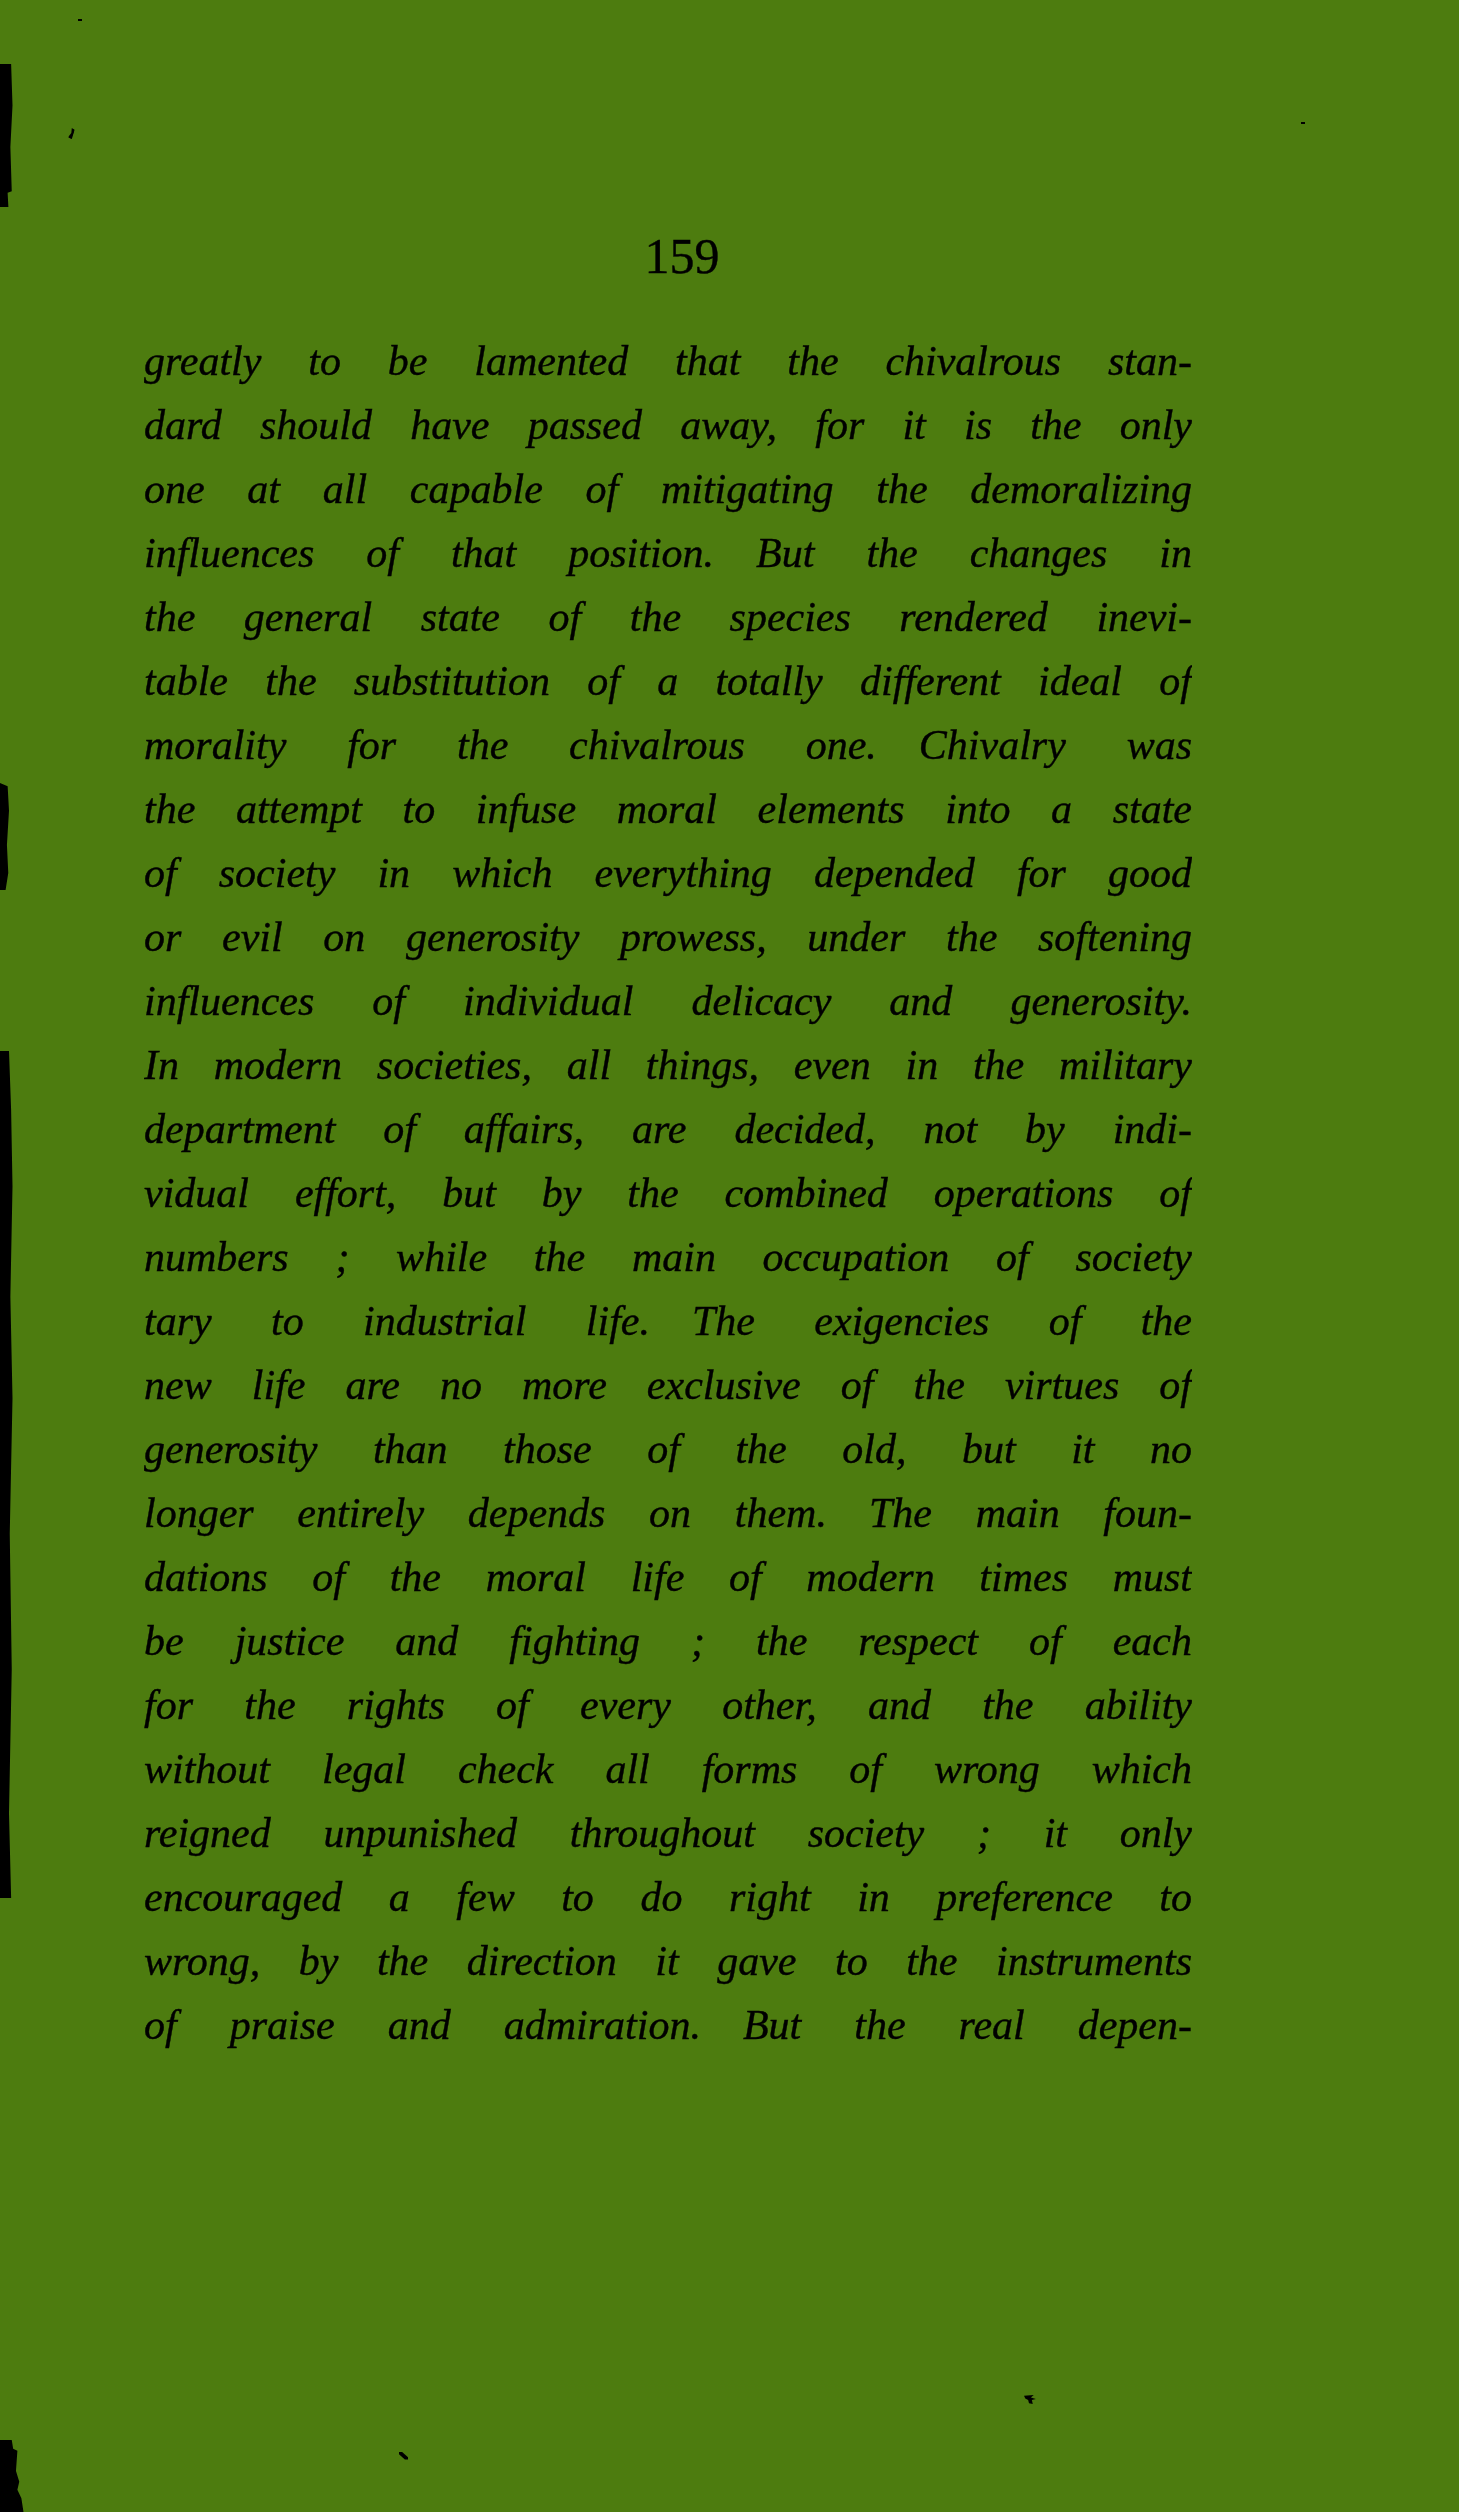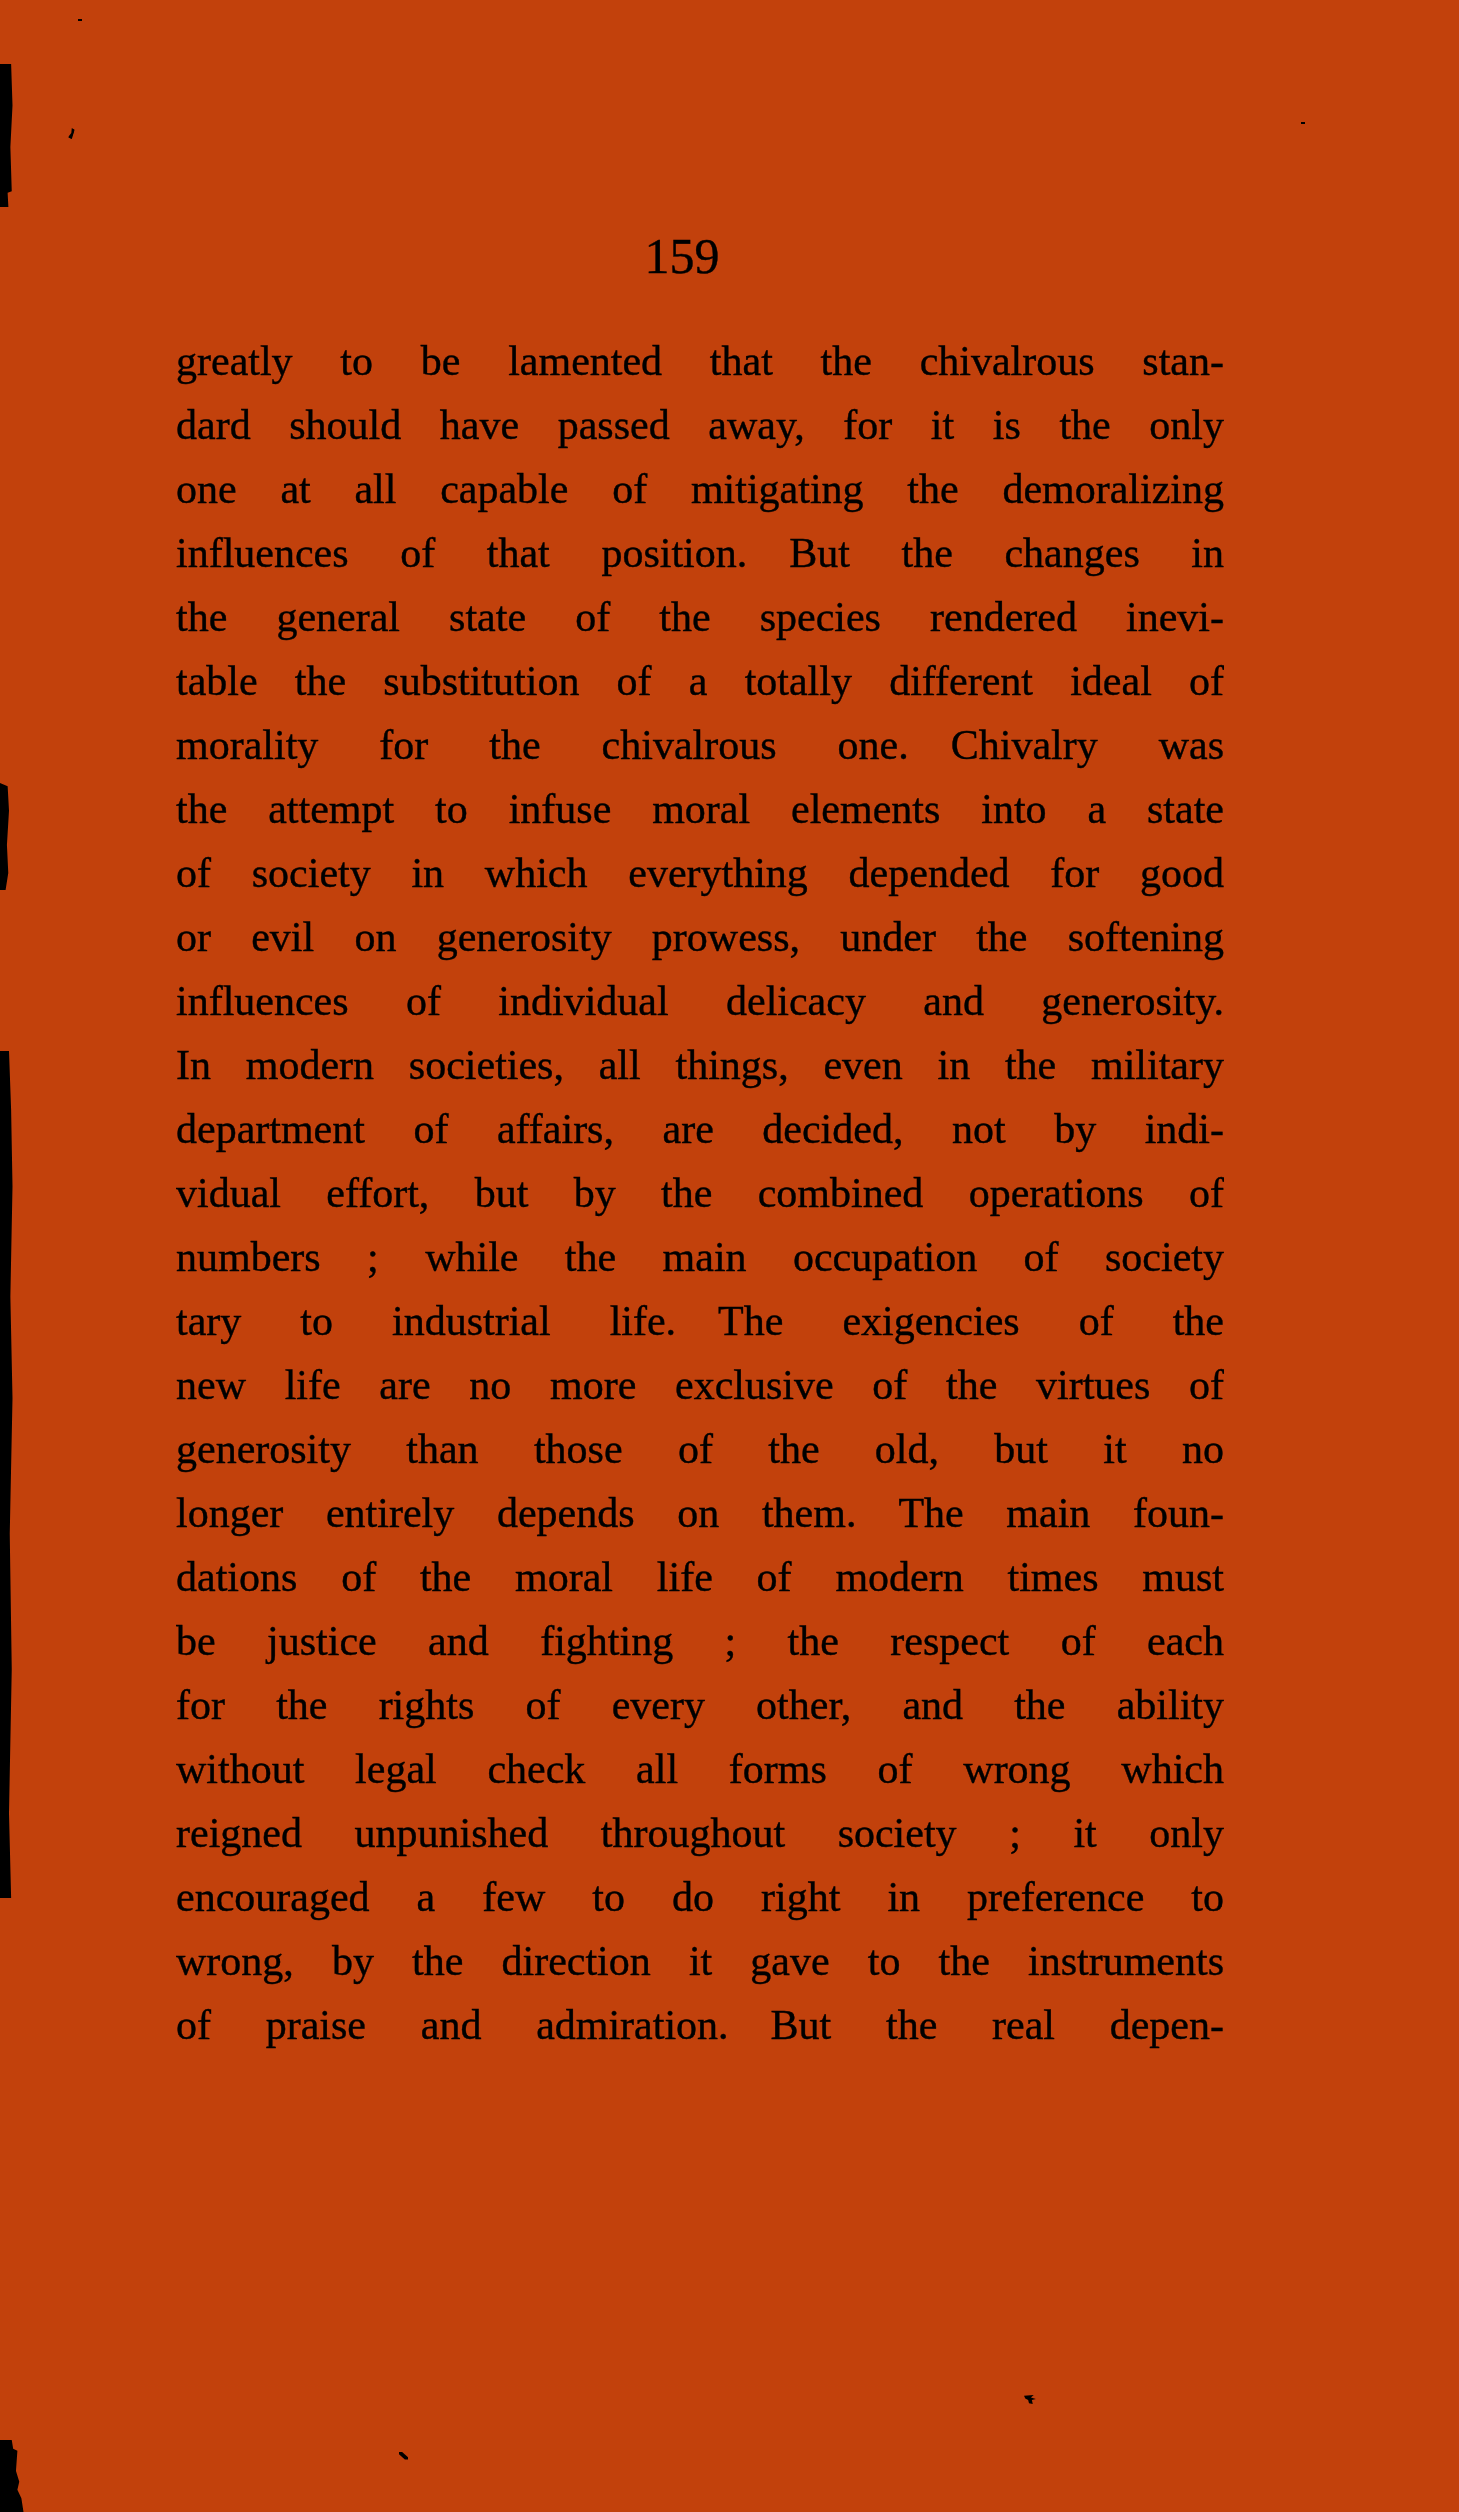--- a/index.html
+++ b/index.html
@@ -4,41 +4,42 @@
 <style>
   html, body {
     margin: 0;
     padding: 0;
     background: #ffffff;
   }
   .scan-page {
     position: relative;
     width: 1459px;
     height: 2512px;
-    background: #c2410c;
+    background: #4d7c0f;
     color: #000000;
     font-family: "Liberation Serif", serif;
     overflow: hidden;
   }
   .page-number {
     position: absolute;
     left: 158px;
     top: 231px;
     width: 1048px;
     height: 50px;
     line-height: 50px;
     font-size: 50px;
     text-align: center;
     -webkit-text-stroke: 0.4px #000;
   }
   .text-block {
     position: absolute;
-    left: 176px;
+    left: 144px;
     top: 329px;
     width: 1048px;
+    font-style: italic;
   }
   .text-line {
     height: 64px;
     line-height: 64px;
     font-size: 42px;
     text-align: justify;
     text-align-last: justify;
     overflow: hidden;
     -webkit-text-stroke: 0.4px #000;
   }

